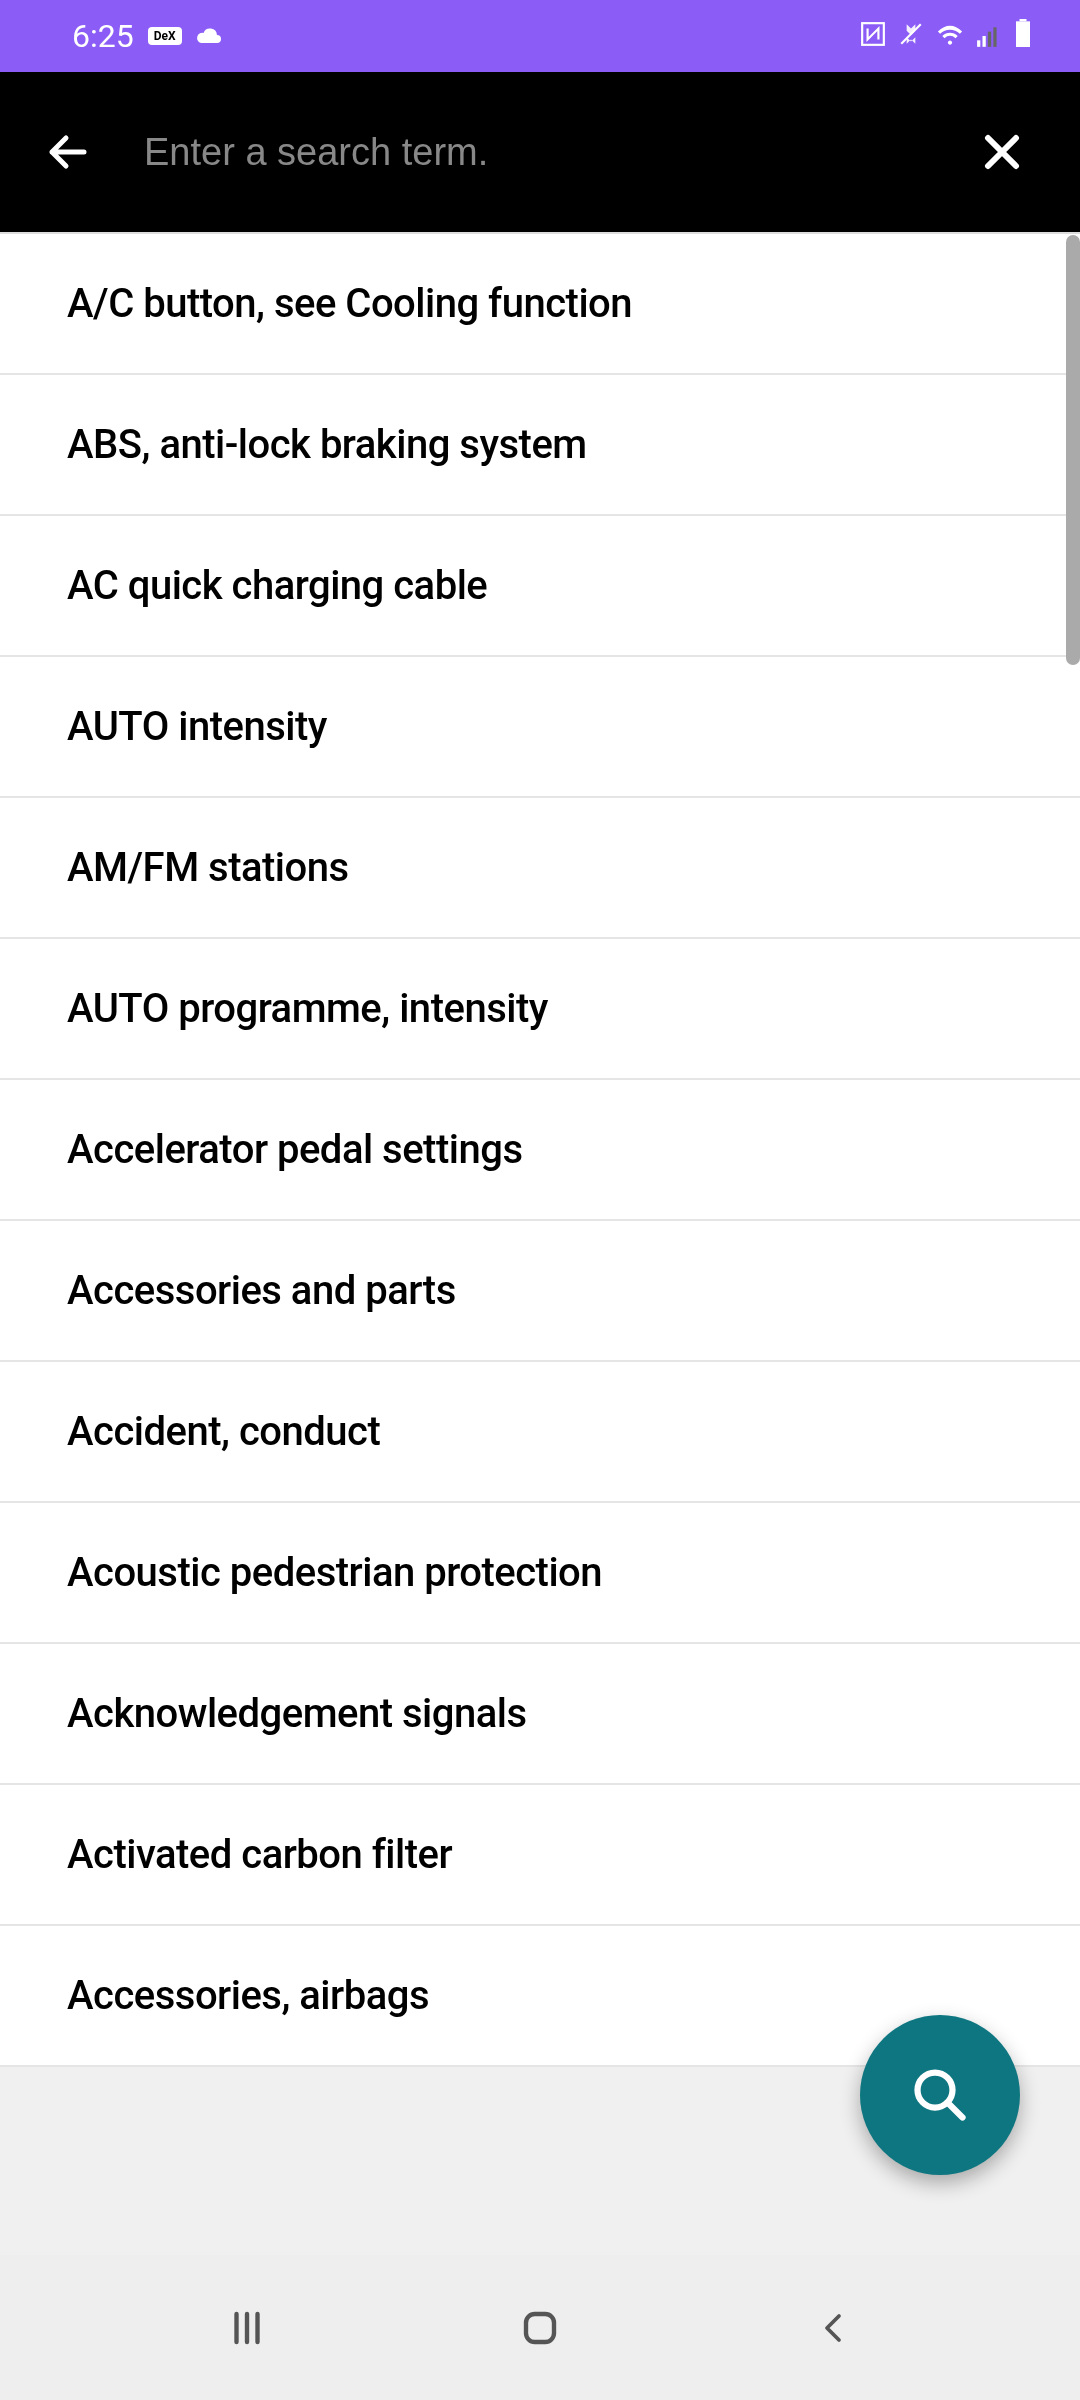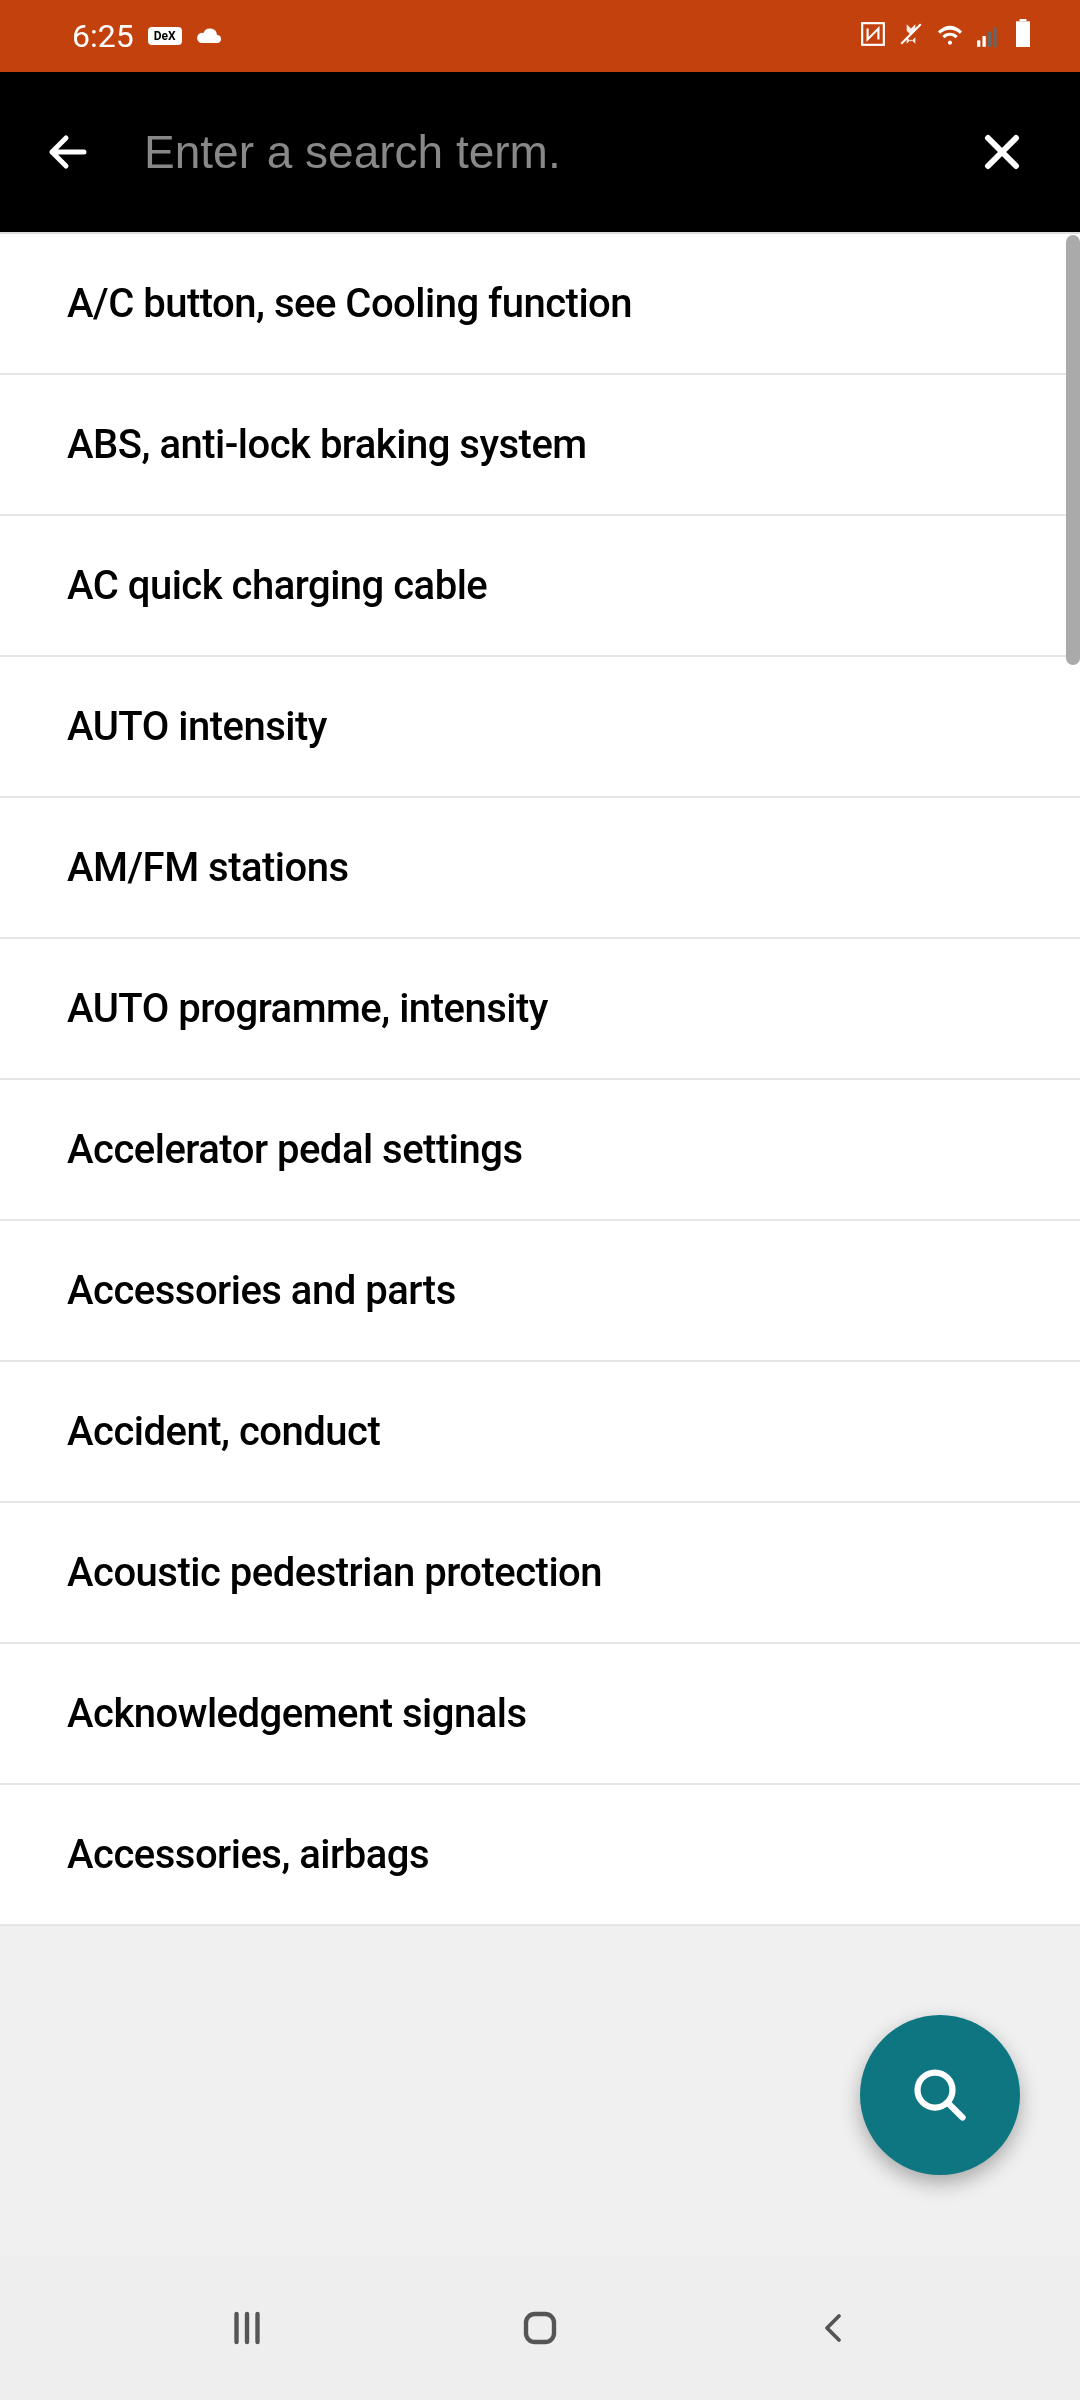--- a/index.html
+++ b/index.html
@@ -10,21 +10,21 @@
     body {
       width: 1080px;
       height: 2400px;
       font-family: -apple-system, BlinkMacSystemFont, 'Segoe UI', Roboto, Helvetica, Arial, sans-serif;
       background: #f0f0f0;
       overflow: hidden;
       position: relative;
     }
     .status-bar {
       height: 72px;
-      background: #c2410c;
+      background: #8b5cf6;
       color: #fff;
       display: flex;
       align-items: center;
       justify-content: space-between;
       padding: 0 48px 0 72px;
       font-size: 30px;
     }
     .status-left {
       display: flex;
       align-items: center;
@@ -61,21 +61,21 @@
       display: flex;
       align-items: center;
       justify-content: center;
       cursor: pointer;
     }
     .search-input {
       flex: 1;
       background: transparent;
       border: none;
       color: #ec4899;
-      font-size: 46px;
+      font-size: 38px;
       outline: none;
     }
     .search-input::placeholder {
       color: #888;
     }
     .close-x {
       width: 56px;
       height: 56px;
       display: flex;
       align-items: center;
@@ -207,20 +207,21 @@
   <div class="list-item">ABS, anti-lock braking system</div>
   <div class="list-item">AC quick charging cable</div>
   <div class="list-item">AUTO intensity</div>
   <div class="list-item">AM/FM stations</div>
   <div class="list-item">AUTO programme, intensity</div>
   <div class="list-item">Accelerator pedal settings</div>
   <div class="list-item">Accessories and parts</div>
   <div class="list-item">Accident, conduct</div>
   <div class="list-item">Acoustic pedestrian protection</div>
   <div class="list-item">Acknowledgement signals</div>
+  <div class="list-item">Activated carbon filter</div>
   <div class="list-item">Accessories, airbags</div>
 </div>
 
 <div class="scrollbar"></div>
 
 <div class="fab">
   <svg width="60" height="60" viewBox="0 0 24 24">
     <circle cx="10" cy="10" r="7" stroke="#fff" stroke-width="2.5" fill="none"></circle>
     <line x1="15" y1="15" x2="21" y2="21" stroke="#fff" stroke-width="2.5" stroke-linecap="round"></line>
   </svg>

